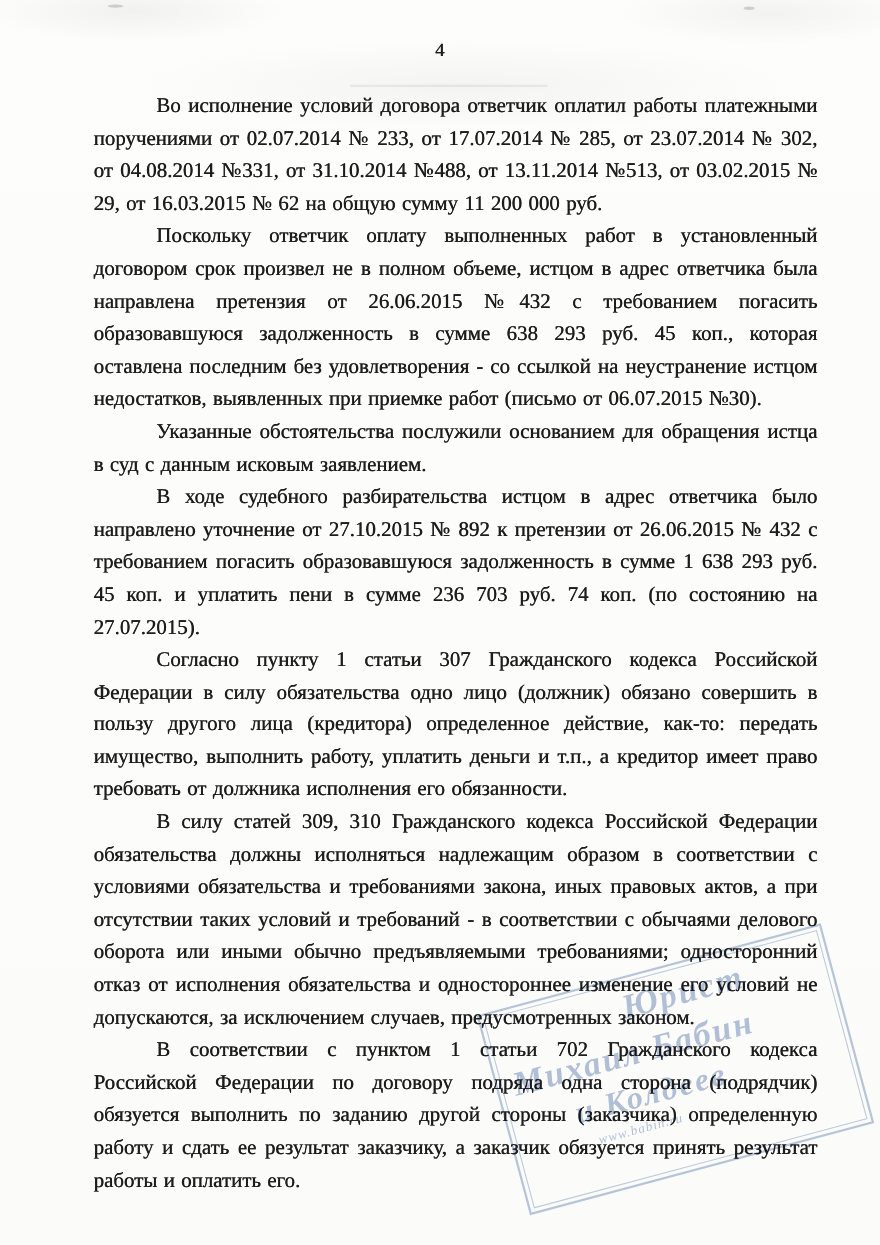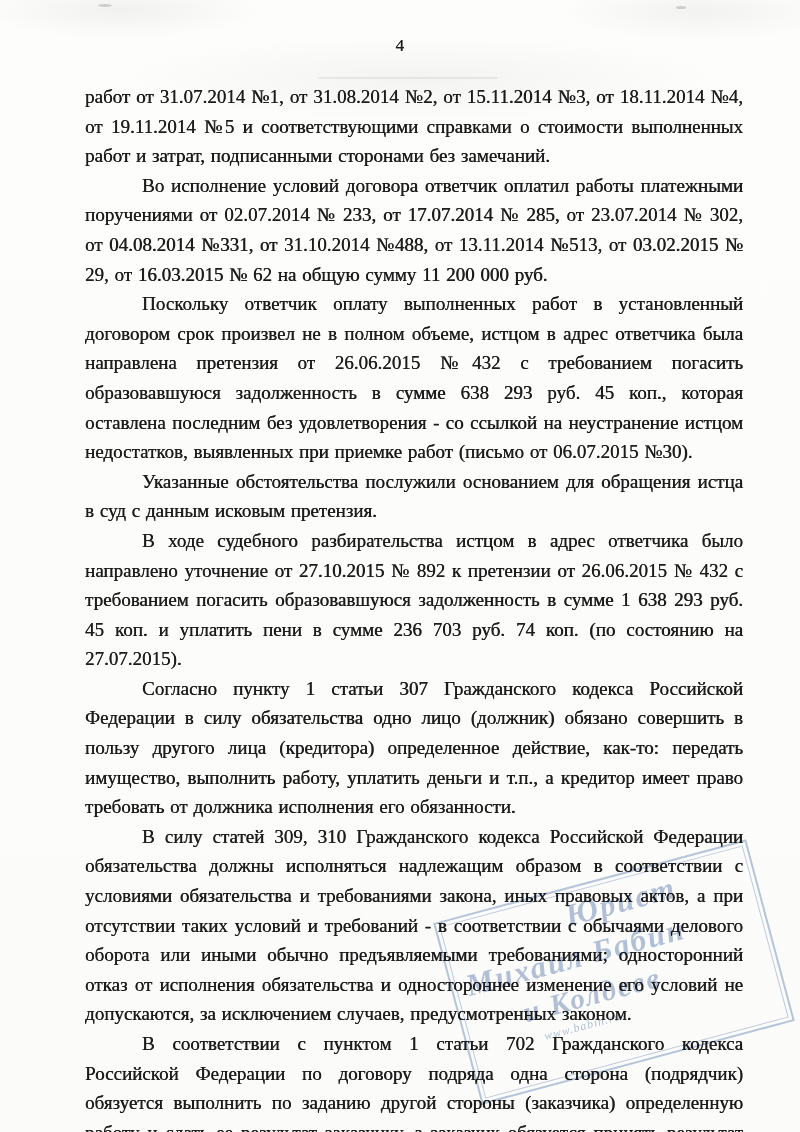--- a/index.html
+++ b/index.html
@@ -132,24 +132,23 @@
     <div class="stamp-border-inner"></div>
     <div class="stamp-text">
       <div class="stamp-line1">Юрист</div>
       <div class="stamp-line2">Михаил Бабин</div>
       <div class="stamp-line3">и Колдеев</div>
       <div class="stamp-url">www.babin.ru</div>
     </div>
   </div>
 
   <div class="content">
-    <p class="no-indent">работ от 31.07.2014 №1, от 31.08.2014 №2, от 15.11.2014 №3, от 18.11.2014 №4, от 19.11.2014 №5 и соответствующими справками о стоимости выполненных работ и затрат, подписанными сторонами без замечаний.</p>
     <p>Во исполнение условий договора ответчик оплатил работы платежными поручениями от 02.07.2014 № 233, от 17.07.2014 № 285, от 23.07.2014 № 302, от 04.08.2014 №331, от 31.10.2014 №488, от 13.11.2014 №513, от 03.02.2015 № 29, от 16.03.2015 № 62 на общую сумму 11 200 000 руб.</p>
     <p>Поскольку ответчик оплату выполненных работ в установленный договором срок произвел не в полном объеме, истцом в адрес ответчика была направлена претензия от 26.06.2015 №432 с требованием погасить образовавшуюся задолженность в сумме 638 293 руб. 45 коп., которая оставлена последним без удовлетворения - со ссылкой на неустранение истцом недостатков, выявленных при приемке работ (письмо от 06.07.2015 №30).</p>
-    <p>Указанные обстоятельства послужили основанием для обращения истца в суд с данным исковым претензия.</p>
+    <p>Указанные обстоятельства послужили основанием для обращения истца в суд с данным исковым заявлением.</p>
     <p>В ходе судебного разбирательства истцом в адрес ответчика было направлено уточнение от 27.10.2015 № 892 к претензии от 26.06.2015 № 432 с требованием погасить образовавшуюся задолженность в сумме 1 638 293 руб. 45 коп. и уплатить пени в сумме 236 703 руб. 74 коп. (по состоянию на 27.07.2015).</p>
     <p>Согласно пункту 1 статьи 307 Гражданского кодекса Российской Федерации в силу обязательства одно лицо (должник) обязано совершить в пользу другого лица (кредитора) определенное действие, как-то: передать имущество, выполнить работу, уплатить деньги и т.п., а кредитор имеет право требовать от должника исполнения его обязанности.</p>
     <p>В силу статей 309, 310 Гражданского кодекса Российской Федерации обязательства должны исполняться надлежащим образом в соответствии с условиями обязательства и требованиями закона, иных правовых актов, а при отсутствии таких условий и требований - в соответствии с обычаями делового оборота или иными обычно предъявляемыми требованиями; односторонний отказ от исполнения обязательства и одностороннее изменение его условий не допускаются, за исключением случаев, предусмотренных законом.</p>
     <p>В соответствии с пунктом 1 статьи 702 Гражданского кодекса Российской Федерации по договору подряда одна сторона (подрядчик) обязуется выполнить по заданию другой стороны (заказчика) определенную работу и сдать ее результат заказчику, а заказчик обязуется принять результат работы и оплатить его.</p>
 
   </div>
 
 </div>
 
 </body></html>

